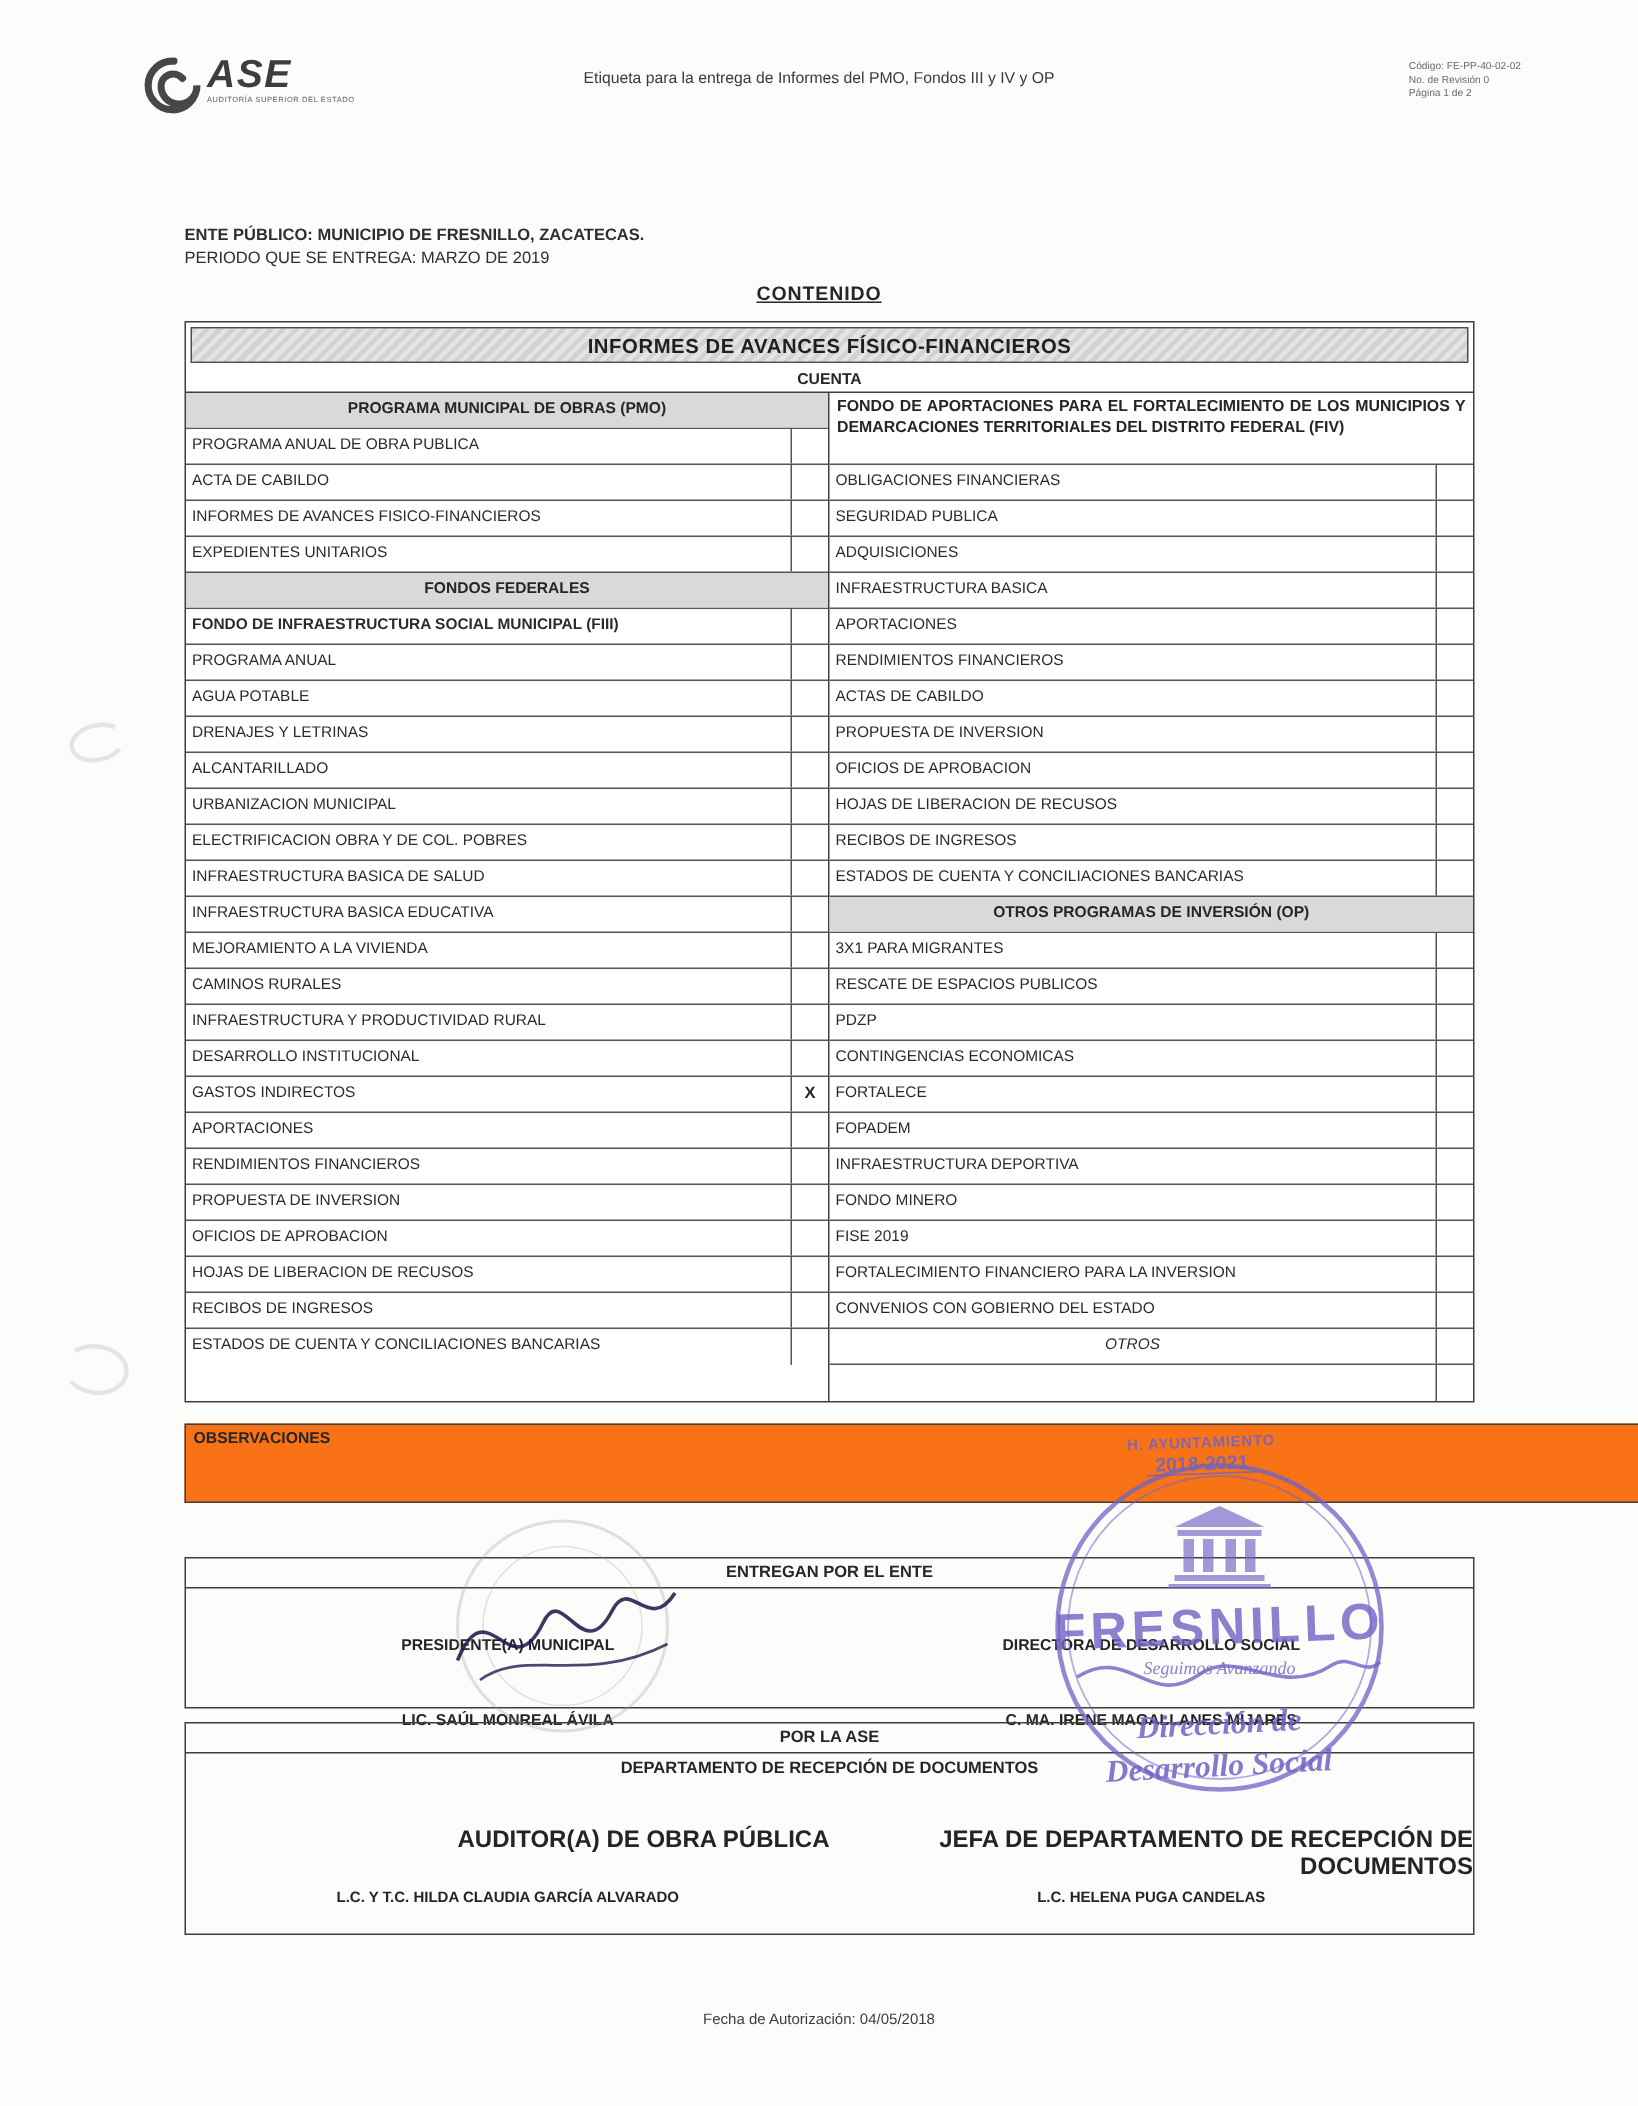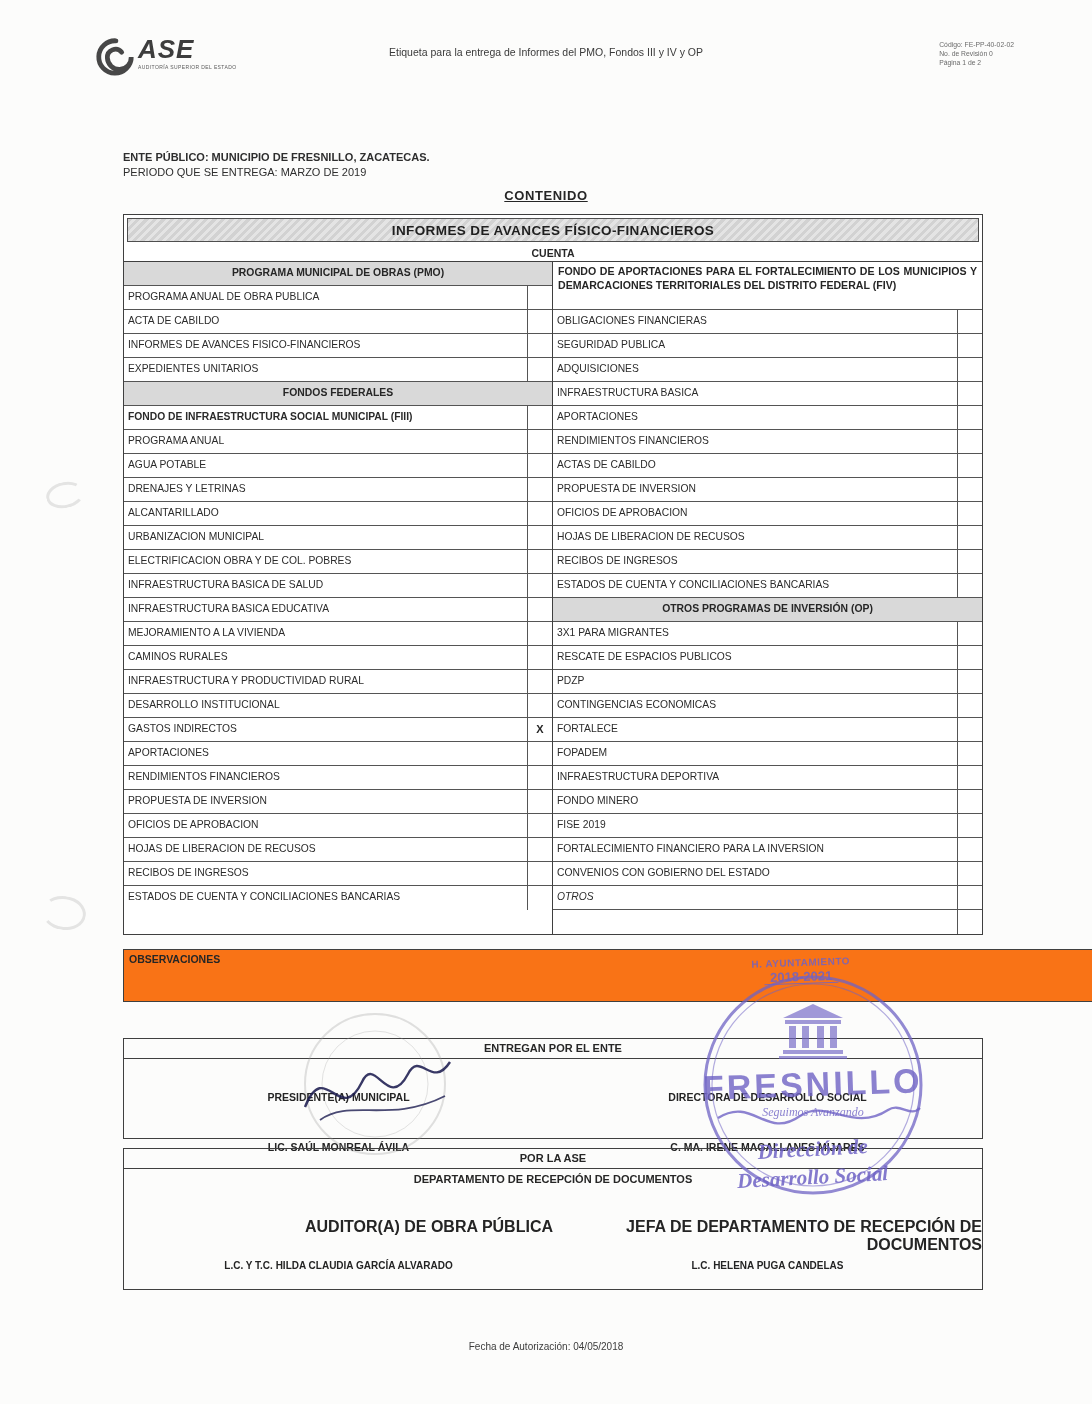--- a/index.html
+++ b/index.html
@@ -32,21 +32,21 @@
   .t-sub { height:17px; line-height:16px; text-align:center; font-size:10.5px; font-weight:600;
     border-bottom:1.4px solid #3f3f3f; }
   .t-body { display:flex; }
   .t-col { width:50%; }
   .t-col.left { border-right:1.4px solid #3f3f3f; }
   .trow { display:flex; height:24px; border-bottom:1px solid #555; }
   .t-col .trow:last-child { border-bottom:none; }
   .trow.bigheader { height:48px; }
   .lab { flex:1; font-size:10.3px; line-height:22px; padding:0 4px; white-space:nowrap; overflow:hidden; color:#2b2b2b; }
   .lab.bold { font-weight:bold; }
-  .lab.it { font-style:italic; }
+  .lab.it { font-style:italic;text-align:center; }
   .chk { width:25px; border-left:1px solid #555; text-align:center; font-size:11px; line-height:22px; font-weight:600; }
   .trow.header .hlab { flex:1; background:#d9d9d9; text-align:center; font-weight:bold; font-size:10.4px; line-height:22px; }
   .trow.bigheader .hlab { flex:1; font-weight:bold; font-size:10.6px; line-height:13.5px; padding:3px 5px;
     text-align:justify; white-space:normal; }
 
   
   .obs { position:absolute; left:123px; top:949px; width:1028px; height:53px; border:1.5px solid #3f3f3f; background:#f97316; }
   .obs-label { font-size:10.5px; font-weight:600; padding:3px 5px; }
 
   

